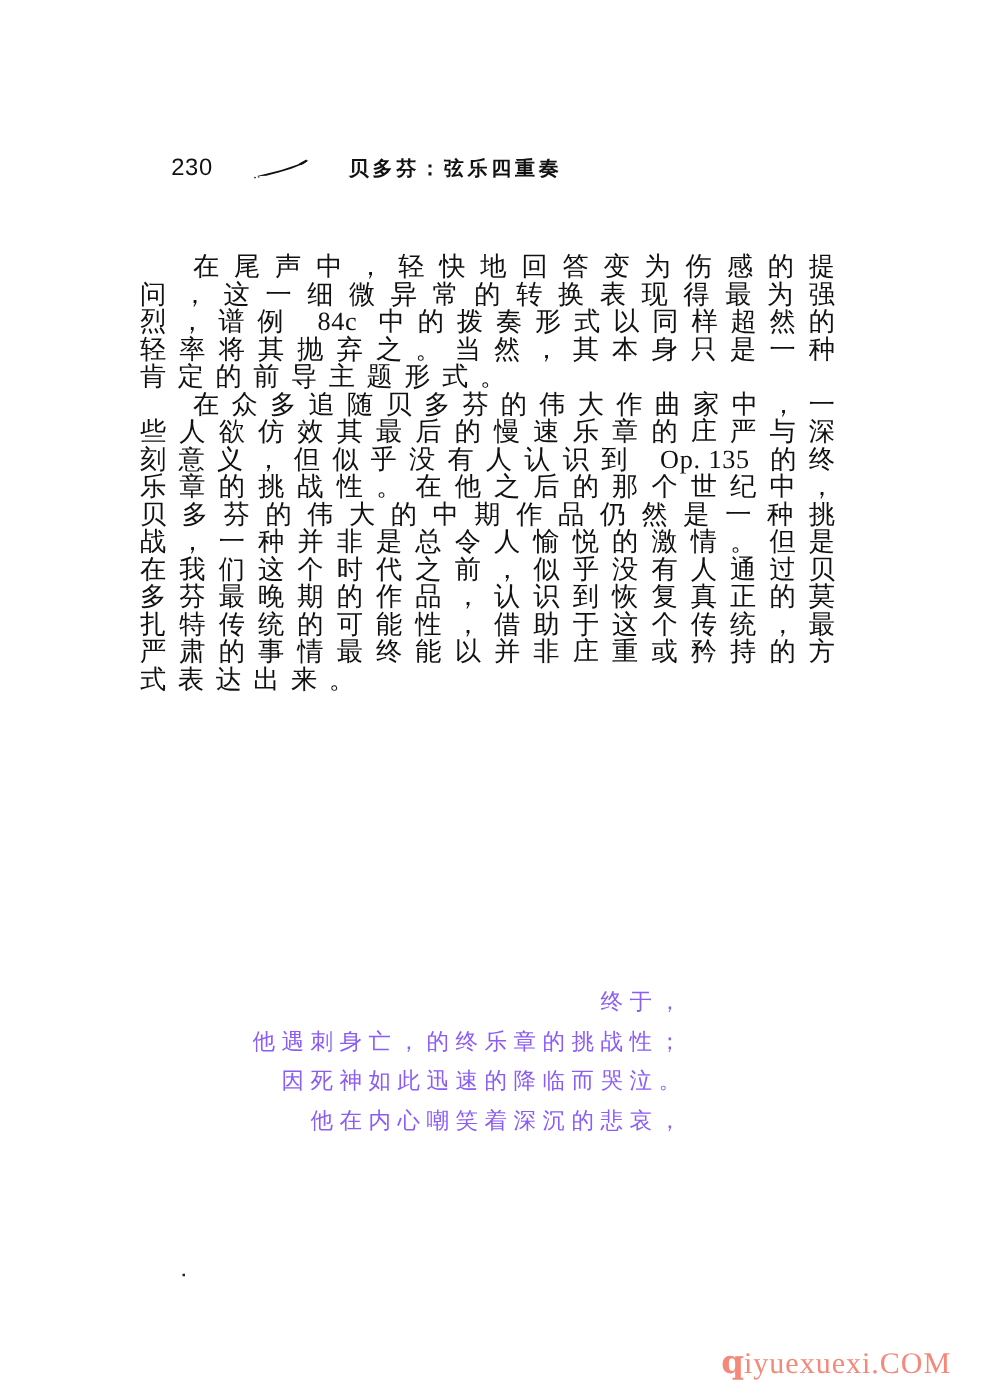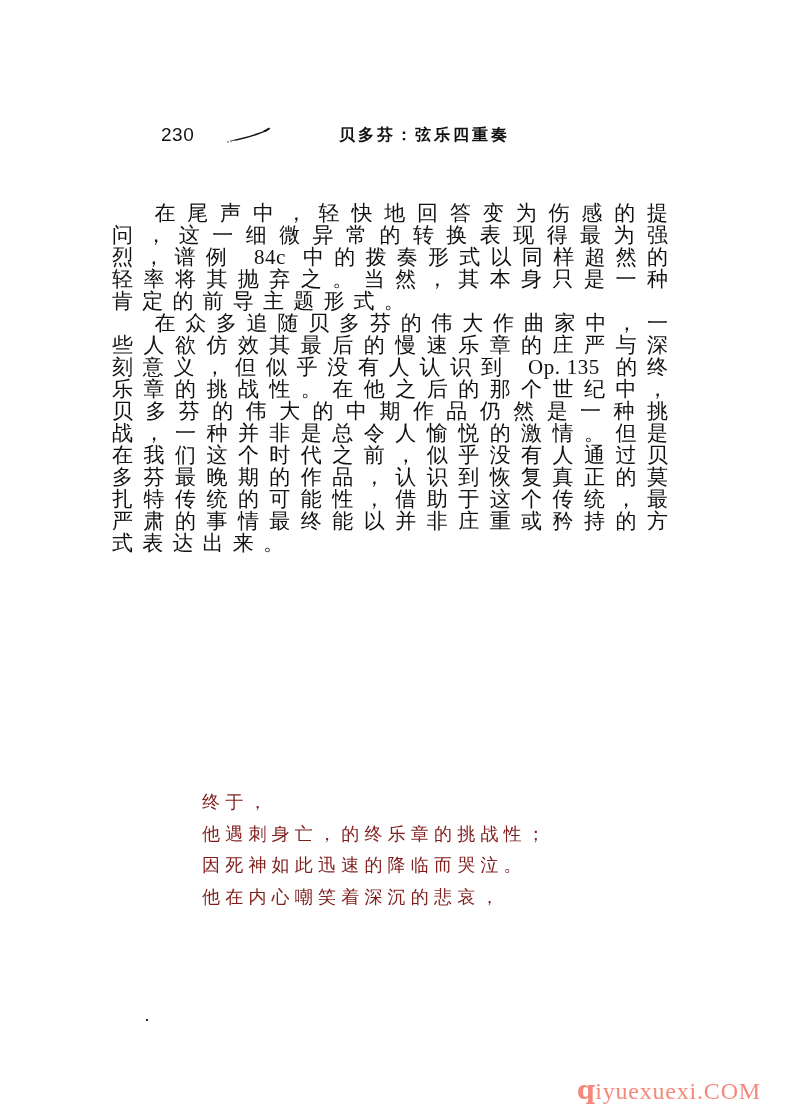--- a/index.html
+++ b/index.html
@@ -22,34 +22,32 @@
       height: 26px;
       display: flex;
       align-items: center;
     }
     .page-number {
       font-family: "Liberation Sans", sans-serif;
       font-size: 19px;
       letter-spacing: 0.5px;
       color: #111;
       width: 66px;
-      margin-left: 24px;
     }
     .header-ornament {
       width: 46px;
       height: 16px;
       margin-right: 30px;
     }
     .header-title {
       font-family: "DejaVu Sans", sans-serif;
       font-weight: bold;
       font-size: 16px;
       letter-spacing: 3px;
       color: #111;
-      margin-left: 36px;
     }
     .body-text {
       position: absolute;
       left: 112px;
       top: 202px;
       width: 556px;
     }
     .para {
       margin: 0;
       font-size: 21px;
@@ -68,22 +66,23 @@
     .poem {
       position: absolute;
       left: 202px;
       top: 786px;
     }
     .poem-line {
       font-family: "DejaVu Serif", serif;
       font-size: 18px;
       line-height: 31.5px;
       letter-spacing: 5.2px;
-      color: #7f1d1d;
+      color: #8b5cf6;
       white-space: nowrap;
+      text-align: right;
     }
     .stray-dot {
       position: absolute;
       left: 146px;
       top: 1019px;
       width: 2px;
       height: 2px;
       background: #222;
     }
     .watermark {

